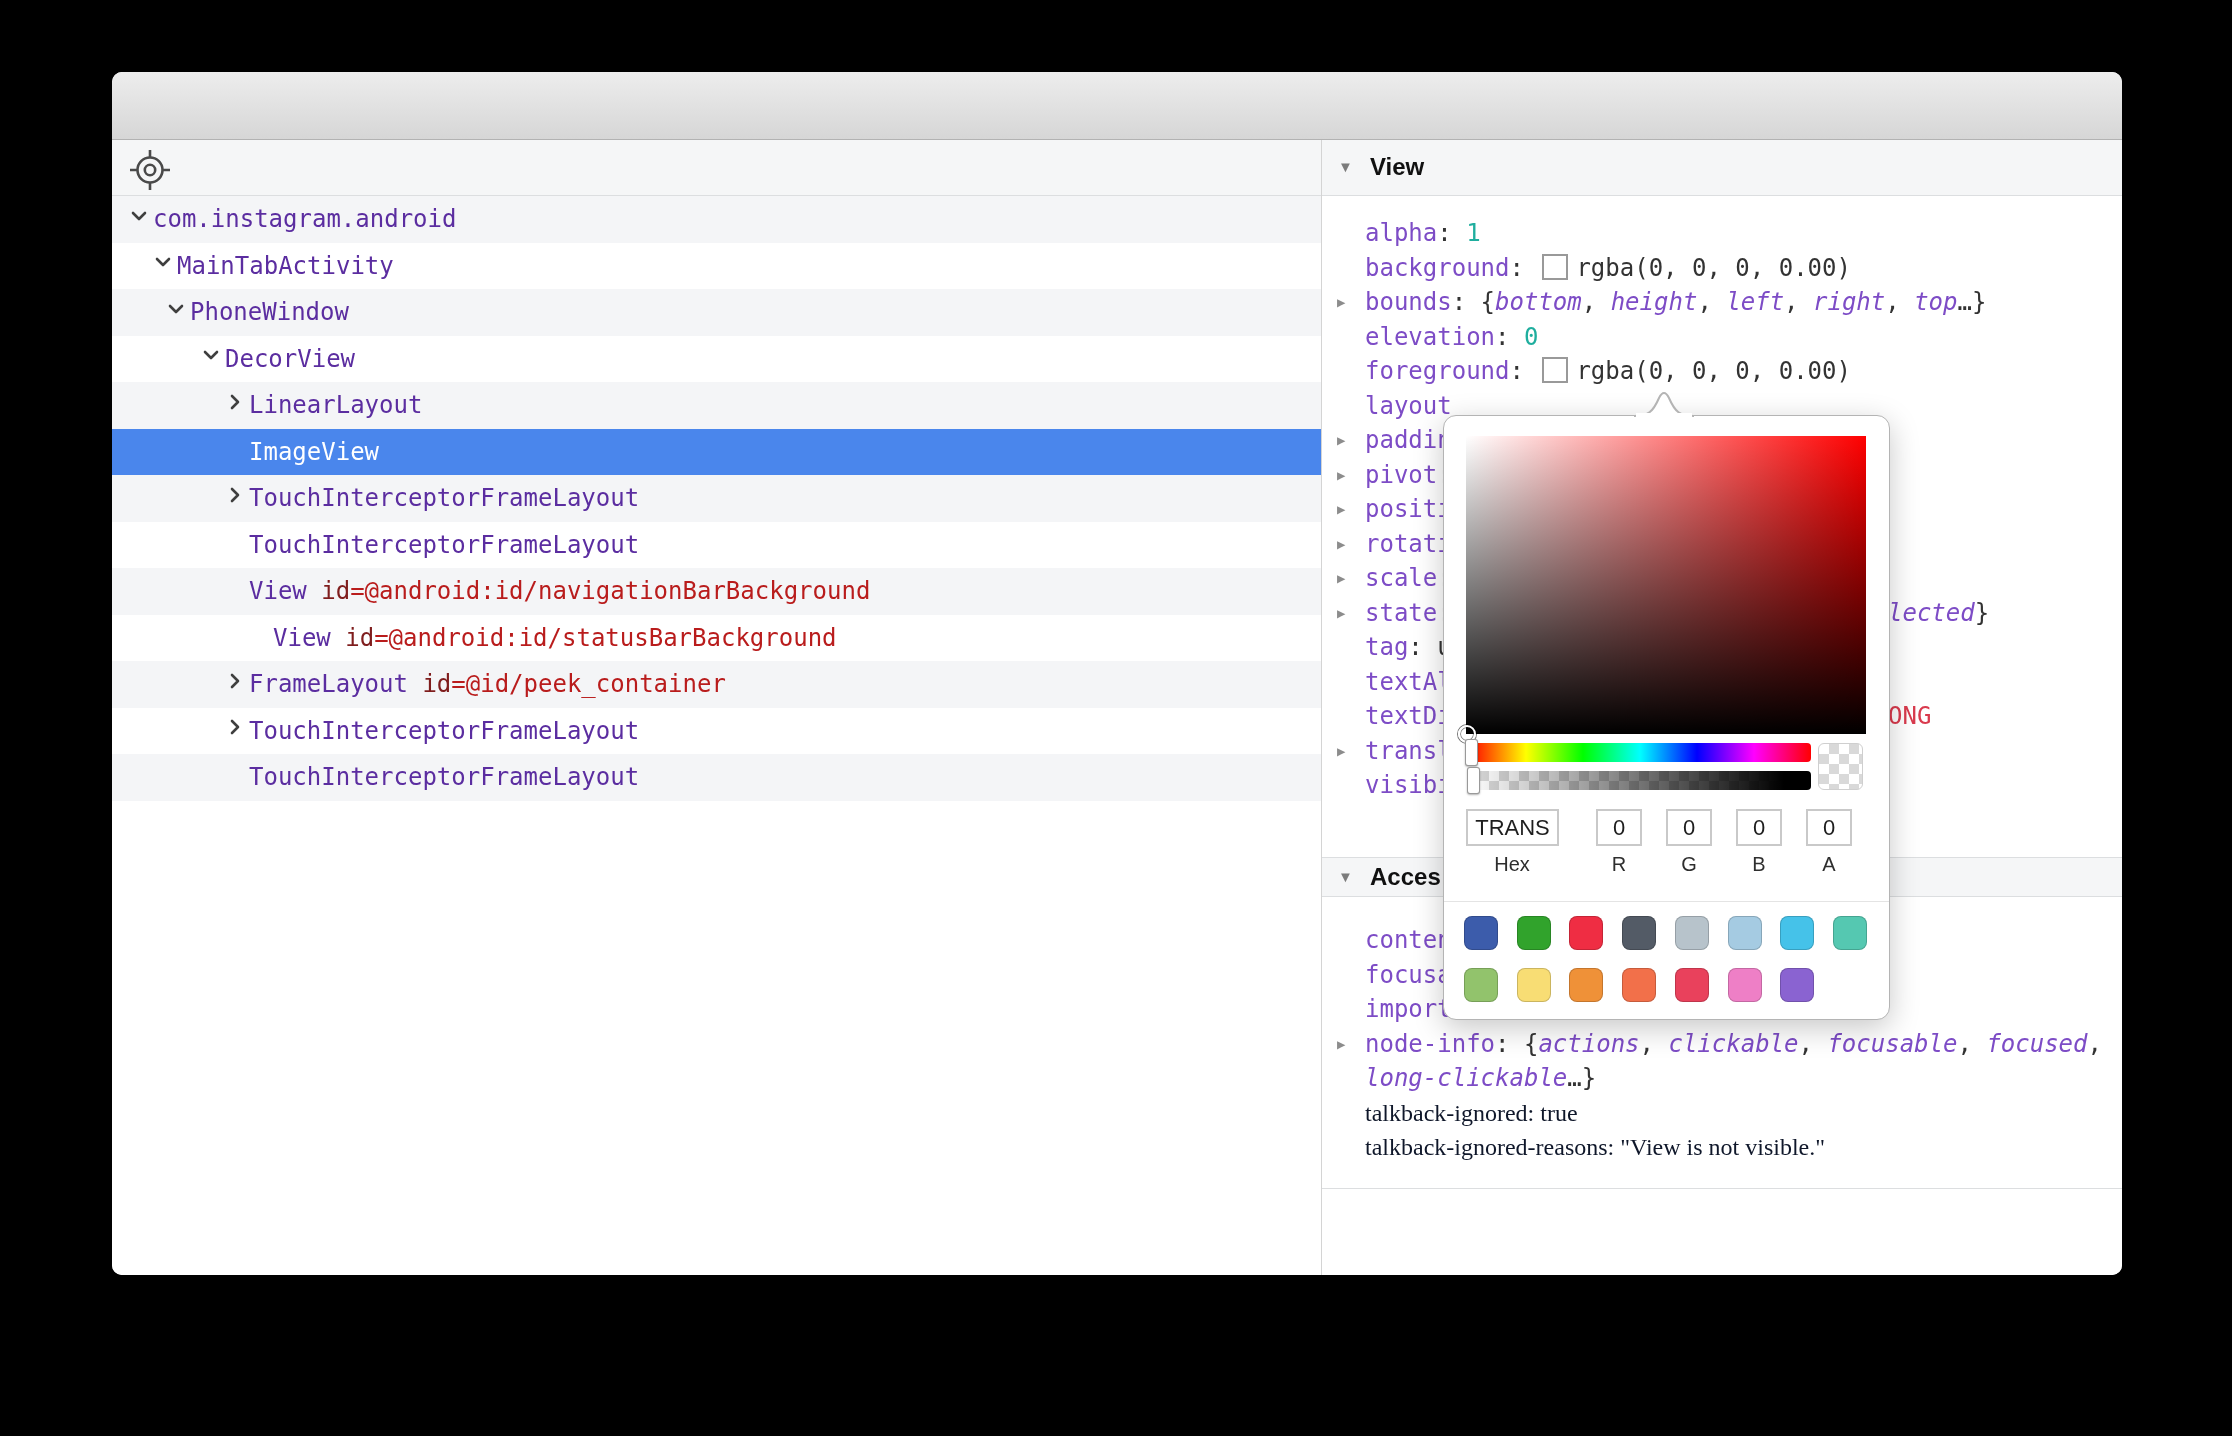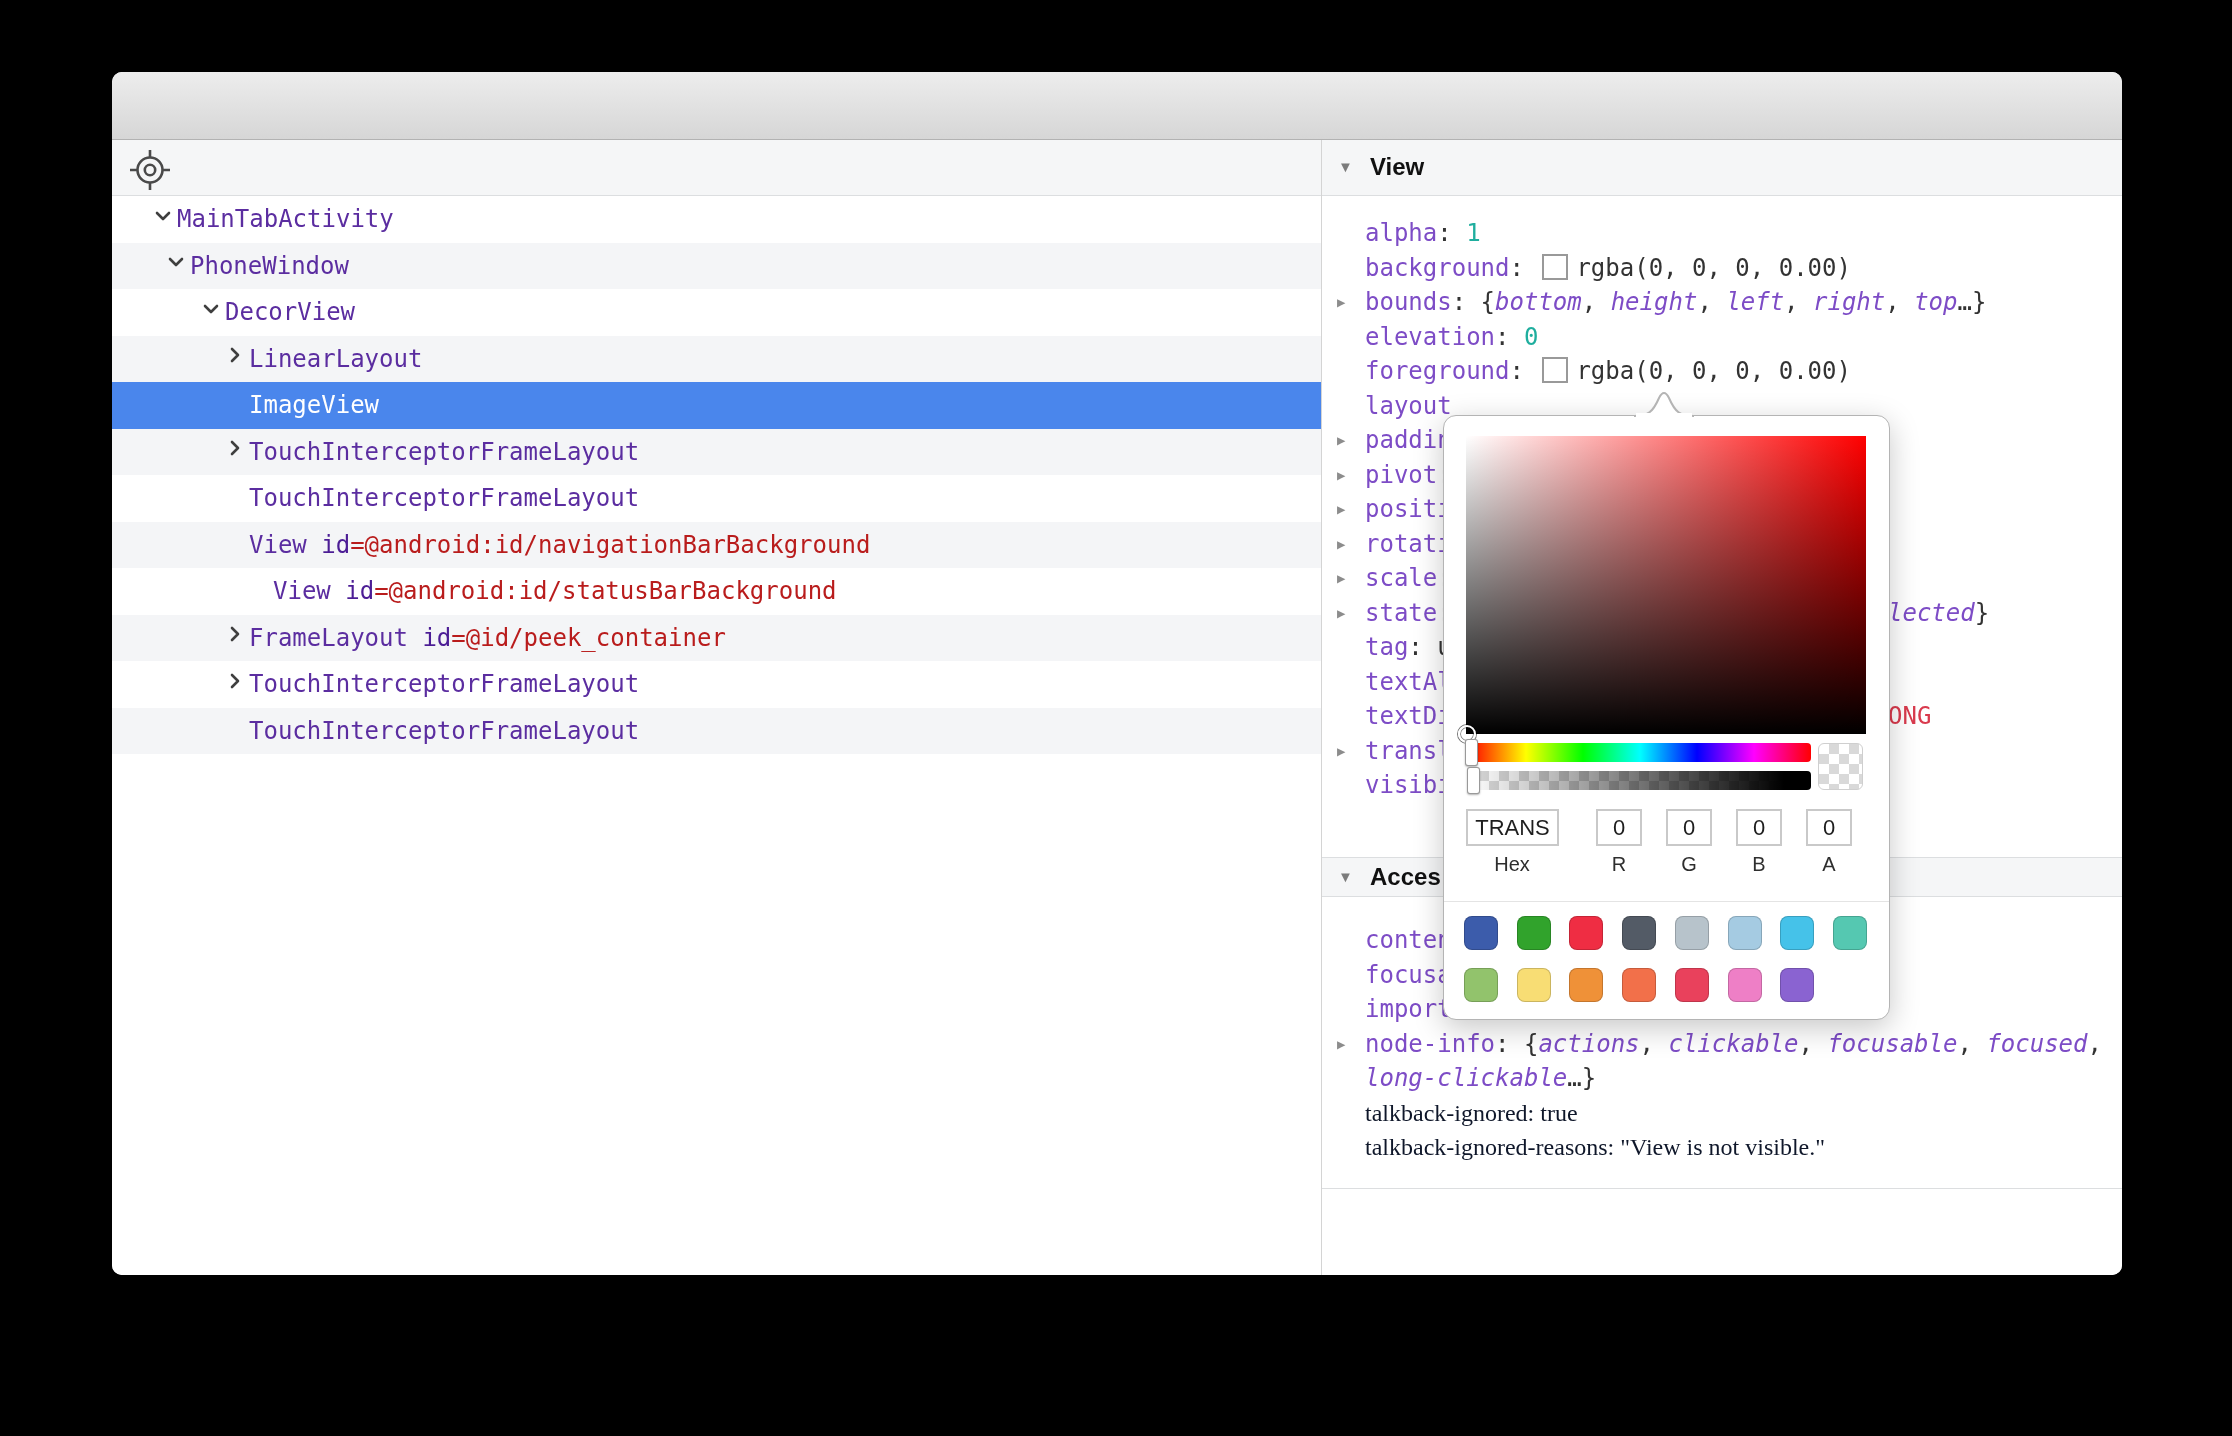--- a/index.html
+++ b/index.html
@@ -32,21 +32,21 @@
         border-bottom:1px solid #dcdee0;box-sizing:border-box;}
   .band .btitle{position:absolute;left:48px;top:0;line-height:54px;font-size:24px;font-weight:bold;color:#111;}
   .band .btri{position:absolute;left:16px;top:0;line-height:54px;font-size:15px;color:#7c7c7c;}
   
   .tree{position:absolute;left:0;top:56px;width:100%;}
   .trow{position:relative;height:46.5px;line-height:46.5px;white-space:nowrap;
         font-family:"DejaVu Sans Mono",monospace;font-size:24px;font-weight:500;}
   .trow.stripe{background:#f4f5f7;}
   .trow.sel{background:#4a86ec;}
   .tchev{display:inline-block;width:24px;vertical-align:middle;margin-top:-4px;}
-  .t-name{color:#5b2da0;} .t-attr{color:#4c1d95;} .t-val{color:#b91c1c;}
+  .t-name{color:#5b2da0;} .t-attr{color:#7f1d1d;} .t-val{color:#b91c1c;}
   .trow.sel .t-name,.trow.sel .t-attr,.trow.sel .t-val{color:#fff;margin-top:20px;}
   
   .props{position:absolute;left:0;width:100%;}
   .prow{position:relative;min-height:34.5px;line-height:34.5px;padding-left:43px;
         font-family:"DejaVu Sans Mono",monospace;font-size:24px;font-weight:500;white-space:nowrap;}
   .prow.wrap{white-space:normal;width:757px;box-sizing:content-box;}
   .tri{position:absolute;left:15px;top:0;font-size:14px;color:#8c8c8c;line-height:34.5px;}
   .p-key{color:#7d4cc6;} .p-pun{color:#333;} .p-num{color:#1fae9e;}
   .p-obj{color:#7d4cc6;font-style:italic;} .p-gray{color:#0f172a;font-family:Liberation Serif, serif;} .p-red{color:#d93a4d;}
   .csw{display:inline-block;width:22px;height:22px;border:2px solid #999;background:#fff;
@@ -130,20 +130,23 @@
               <circle cx="24" cy="24" r="12.5" fill="none" stroke="#4a4a4a" stroke-width="2.6"></circle>
               <circle cx="24" cy="24" r="5.2" fill="none" stroke="#4a4a4a" stroke-width="2.6"></circle>
               <line x1="24" y1="4" x2="24" y2="12" stroke="#4a4a4a" stroke-width="2.6"></line>
               <line x1="24" y1="36" x2="24" y2="44" stroke="#4a4a4a" stroke-width="2.6"></line>
               <line x1="4" y1="24" x2="12" y2="24" stroke="#4a4a4a" stroke-width="2.6"></line>
               <line x1="36" y1="24" x2="44" y2="24" stroke="#4a4a4a" stroke-width="2.6"></line>
             </svg>
           </span>
         </div>
         <div class="tree" id="tree">
+            <div class="trow stripe" style="padding-left: 17px;"><span class="tchev"><svg width="20" height="20" viewBox="0 0 20 20">
+                  <polyline points="4,7 10,13 16,7" fill="none" stroke="#3f3f3f" stroke-width="2.6" stroke-linecap="round" stroke-linejoin="round"></polyline>
+                </svg></span><span class="t-name">com.instagram.android</span></div>
             <div class="trow" style="padding-left: 41px;"><span class="tchev"><svg width="20" height="20" viewBox="0 0 20 20">
                   <polyline points="4,7 10,13 16,7" fill="none" stroke="#3f3f3f" stroke-width="2.6" stroke-linecap="round" stroke-linejoin="round"></polyline>
                 </svg></span><span class="t-name">MainTabActivity</span></div>
             <div class="trow stripe" style="padding-left: 54px;"><span class="tchev"><svg width="20" height="20" viewBox="0 0 20 20">
                   <polyline points="4,7 10,13 16,7" fill="none" stroke="#3f3f3f" stroke-width="2.6" stroke-linecap="round" stroke-linejoin="round"></polyline>
                 </svg></span><span class="t-name">PhoneWindow</span></div>
             <div class="trow" style="padding-left: 89px;"><span class="tchev"><svg width="20" height="20" viewBox="0 0 20 20">
                   <polyline points="4,7 10,13 16,7" fill="none" stroke="#3f3f3f" stroke-width="2.6" stroke-linecap="round" stroke-linejoin="round"></polyline>
                 </svg></span><span class="t-name">DecorView</span></div>
             <div class="trow stripe" style="padding-left: 113px;"><span class="tchev"><svg width="20" height="20" viewBox="0 0 20 20">

